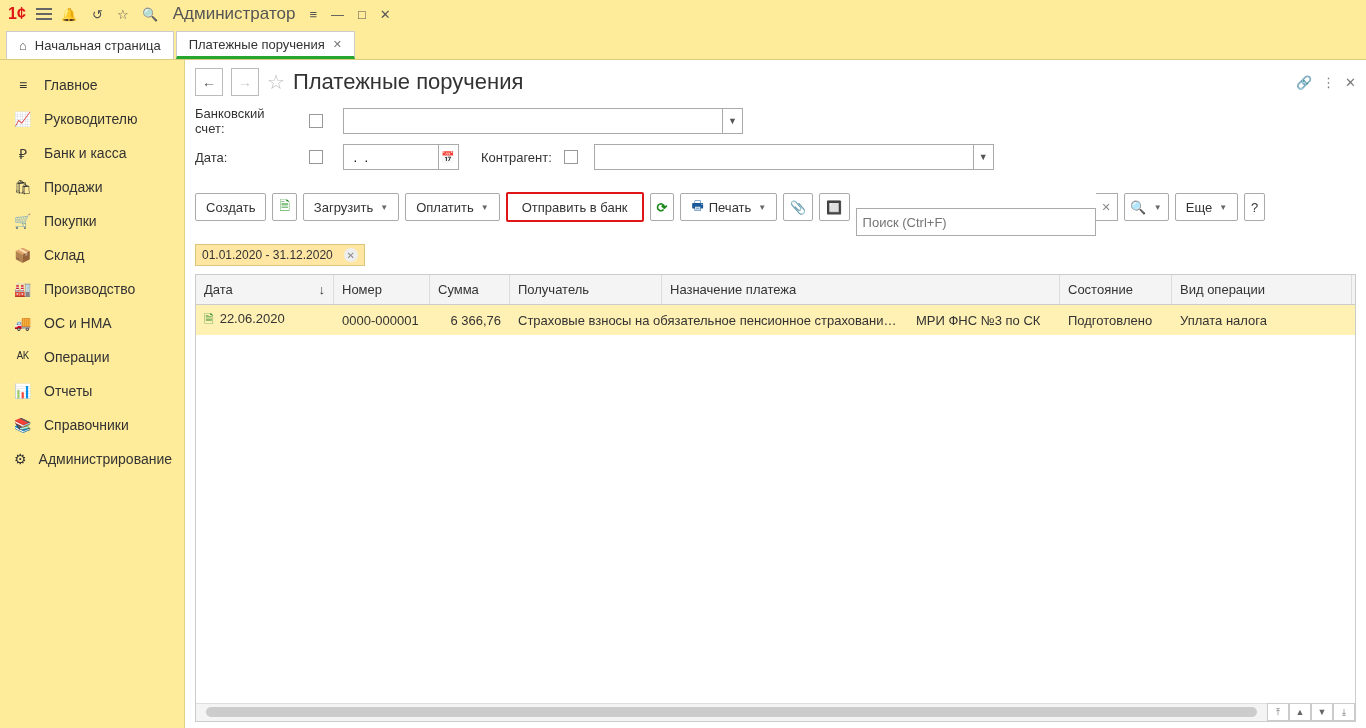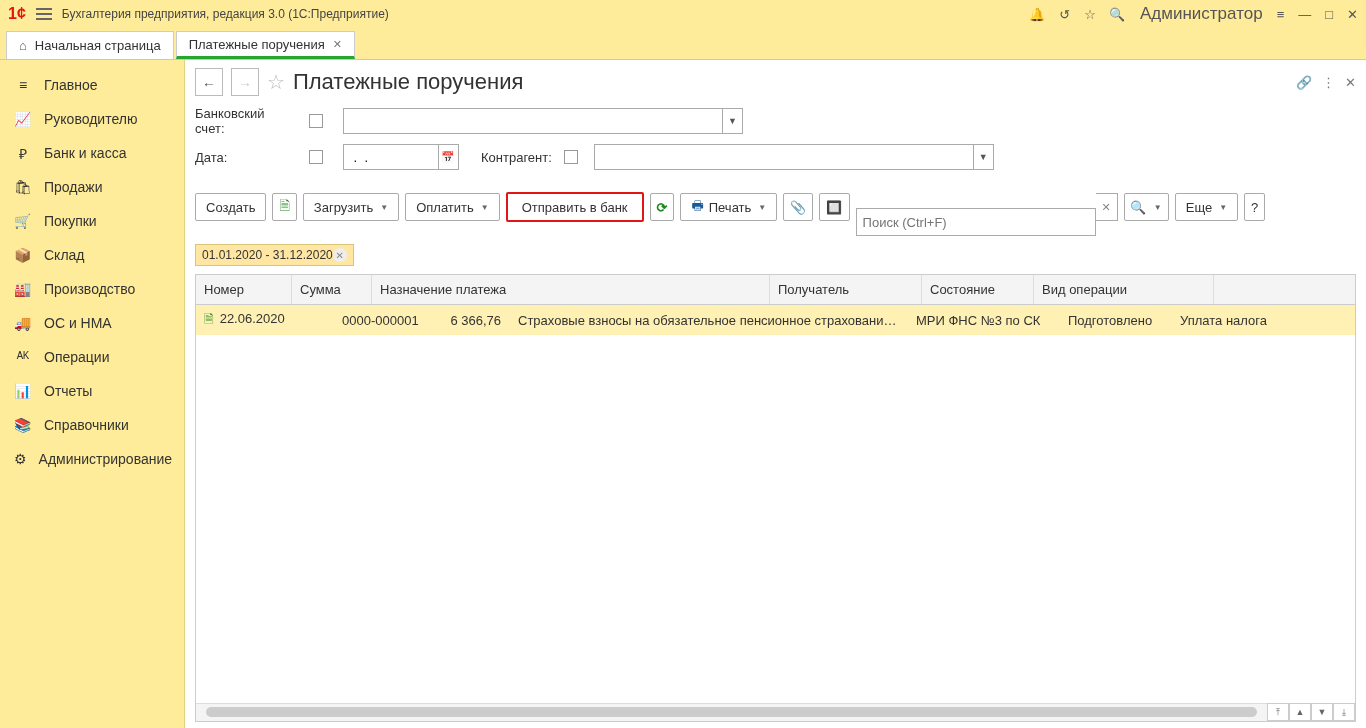--- a/index.html
+++ b/index.html
@@ -52,21 +52,21 @@
 .btn.small { padding: 0 6px; }
 .btn.highlight { border: 2px solid #e01515; padding: 0 14px; height: 30px; }
 .dropdown-caret { font-size: 8px; color: #666; margin-left: 2px; }
 .refresh-icon { color: #1a8a1a; font-weight: bold; }
 .printer-icon { color: #1a5a9a; }
 .search-box { height: 28px; border: 1px solid #aaa; padding: 0 6px; width: 240px; font-size: 13px; margin-top: 30px; }
 .search-box-wrap { display: flex; align-items: center; }
 .search-clear { width: 22px; height: 28px; border: 1px solid #aaa; border-left: none; background: #fff; display:flex; align-items:center; justify-content:center; font-size:11px; color:#888; cursor:pointer; }
 
 
-.chip { display: inline-flex; align-items: center; gap: 0; background: #ffe6a3; border: 1px solid #d8c77a; padding: 3px 6px; font-size: 12px; margin-bottom: 8px; width: fit-content; }
+.chip { display: inline-flex; align-items: center; gap: 11px; background: #ffe6a3; border: 1px solid #d8c77a; padding: 3px 6px; font-size: 12px; margin-bottom: 8px; width: fit-content; }
 .chip .chip-close { color: #888; cursor: pointer; background:#eee; border-radius:50%; width:14px; height:14px; display:inline-flex; align-items:center; justify-content:center; font-size:10px; }
 
 
 .table-wrap { flex: 1; border: 1px solid #ccc; background: #fff; overflow: hidden; position: relative; }
 .thead { display: flex; background: #f4f4f4; border-bottom: 1px solid #ccc; height: 30px; }
 .th { border-right: 1px solid #ddd; padding: 6px 8px; font-size: 13px; color: #333; display:flex; align-items:center; gap:4px; }
 .tbody .tr { display: flex; height: 30px; align-items: center; }
 .tbody .tr.selected { background: #fff0b3; }
 .td { border-right: 1px solid transparent; padding: 0 8px; font-size: 13px; white-space: nowrap; overflow: hidden; text-overflow: ellipsis; }
 .col-date { width: 138px; }
@@ -92,21 +92,20 @@
 
 <div class="titlebar">
   <span class="logo">1¢</span>
   <span class="menu-icon">
     <svg width="16" height="12">
         <line x1="0" y1="1" x2="16" y2="1" stroke="#666" stroke-width="2"></line>
         <line x1="0" y1="6" x2="16" y2="6" stroke="#666" stroke-width="2"></line>
         <line x1="0" y1="11" x2="16" y2="11" stroke="#666" stroke-width="2"></line>
       </svg>
   </span>
-  <span class="title">Бухгалтерия предприятия, редакция 3.0  (1С:Предприятие)</span>
   <div class="actions">
     <span>🔔</span>
     <span>↺</span>
     <span>☆</span>
     <span>🔍</span>
     <span class="user">Администратор</span>
     <span>≡</span>
     <span>—</span>
     <span>□</span>
     <span>✕</span>
@@ -262,31 +261,35 @@
       <div class="btn small">?</div>
     </div>
 
     <div class="chip">
       <span>01.01.2020 - 31.12.2020</span>
       <span class="chip-close">✕</span>
     </div>
 
     <div class="table-wrap">
       <div class="thead">
+        <div class="th col-date">
+            <span>Дата</span>
+            <span style="margin-left:auto;">↓</span>
+          </div>
         <div class="th col-num">
             <span>Номер</span>
           </div>
         <div class="th col-sum">
             <span>Сумма</span>
           </div>
+        <div class="th col-recv">
+            <span>Получатель</span>
+          </div>
         <div class="th col-desc">
             <span>Назначение платежа</span>
-          </div>
-        <div class="th col-recv">
-            <span>Получатель</span>
           </div>
         <div class="th col-state">
             <span>Состояние</span>
           </div>
         <div class="th col-op">
             <span>Вид операции</span>
           </div>
       </div>
       <div class="tbody">
         <div class="tr selected">

